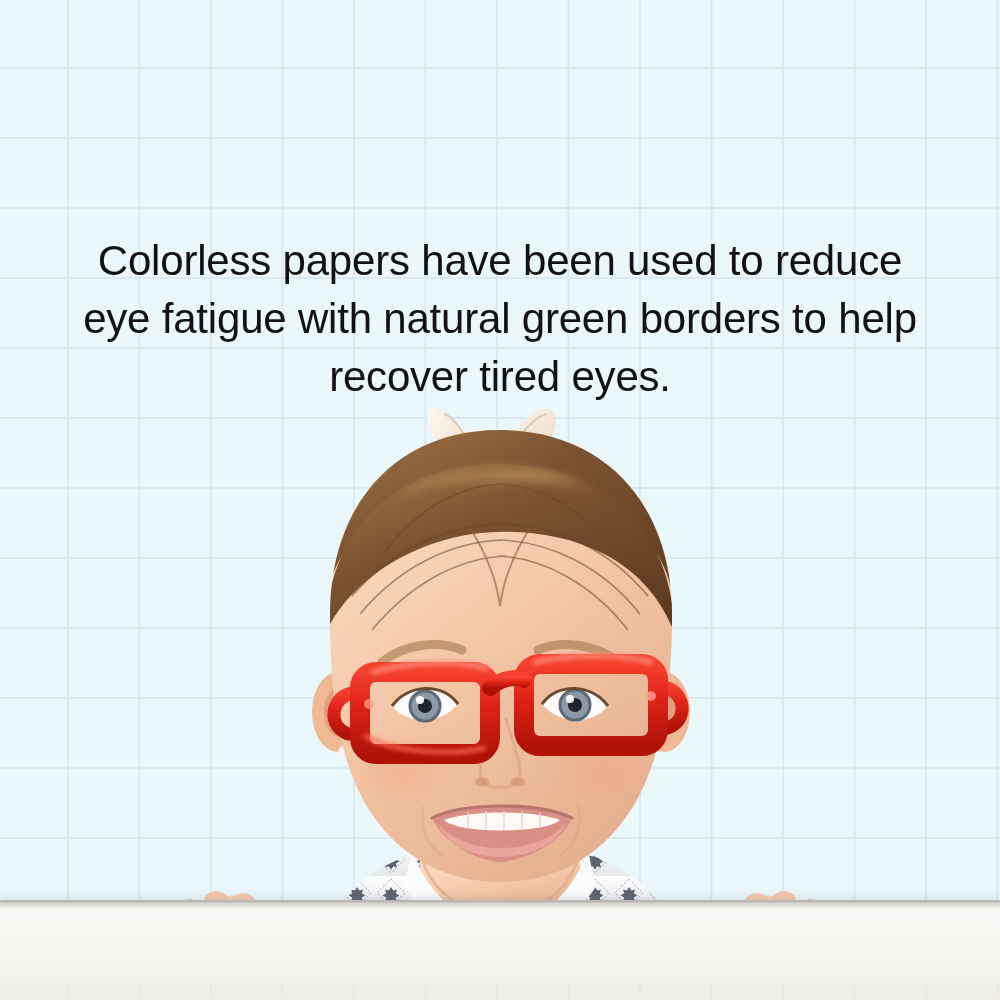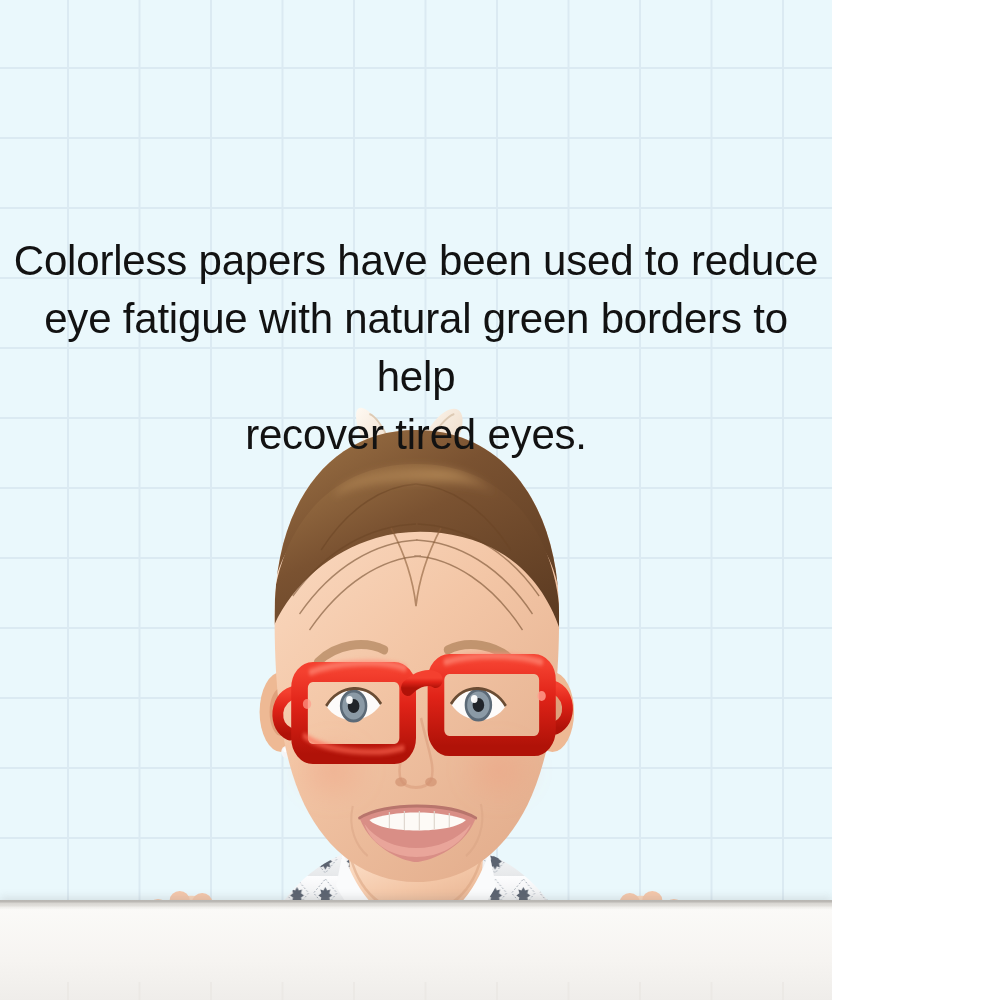--- a/index.html
+++ b/index.html
@@ -3,21 +3,21 @@
 <meta charset="utf-8">
 <style>
   html,body{margin:0;padding:0;}
   body{
     width:1000px;height:1000px;
     font-family:"Liberation Sans", sans-serif;
     overflow:hidden;
   }
   #stage{
     position:relative;
-    width:832px;height:1000px;
+    width:1000px;height:1000px;
     background:#eaf8fc;
     overflow:hidden;
   }
 
   
   #grid{
     position:absolute; inset:0;
     background-color:#eaf8fc;
     background-image:
       linear-gradient(to right,  #dbeaf2 0px, #dbeaf2 2px, transparent 2px),

